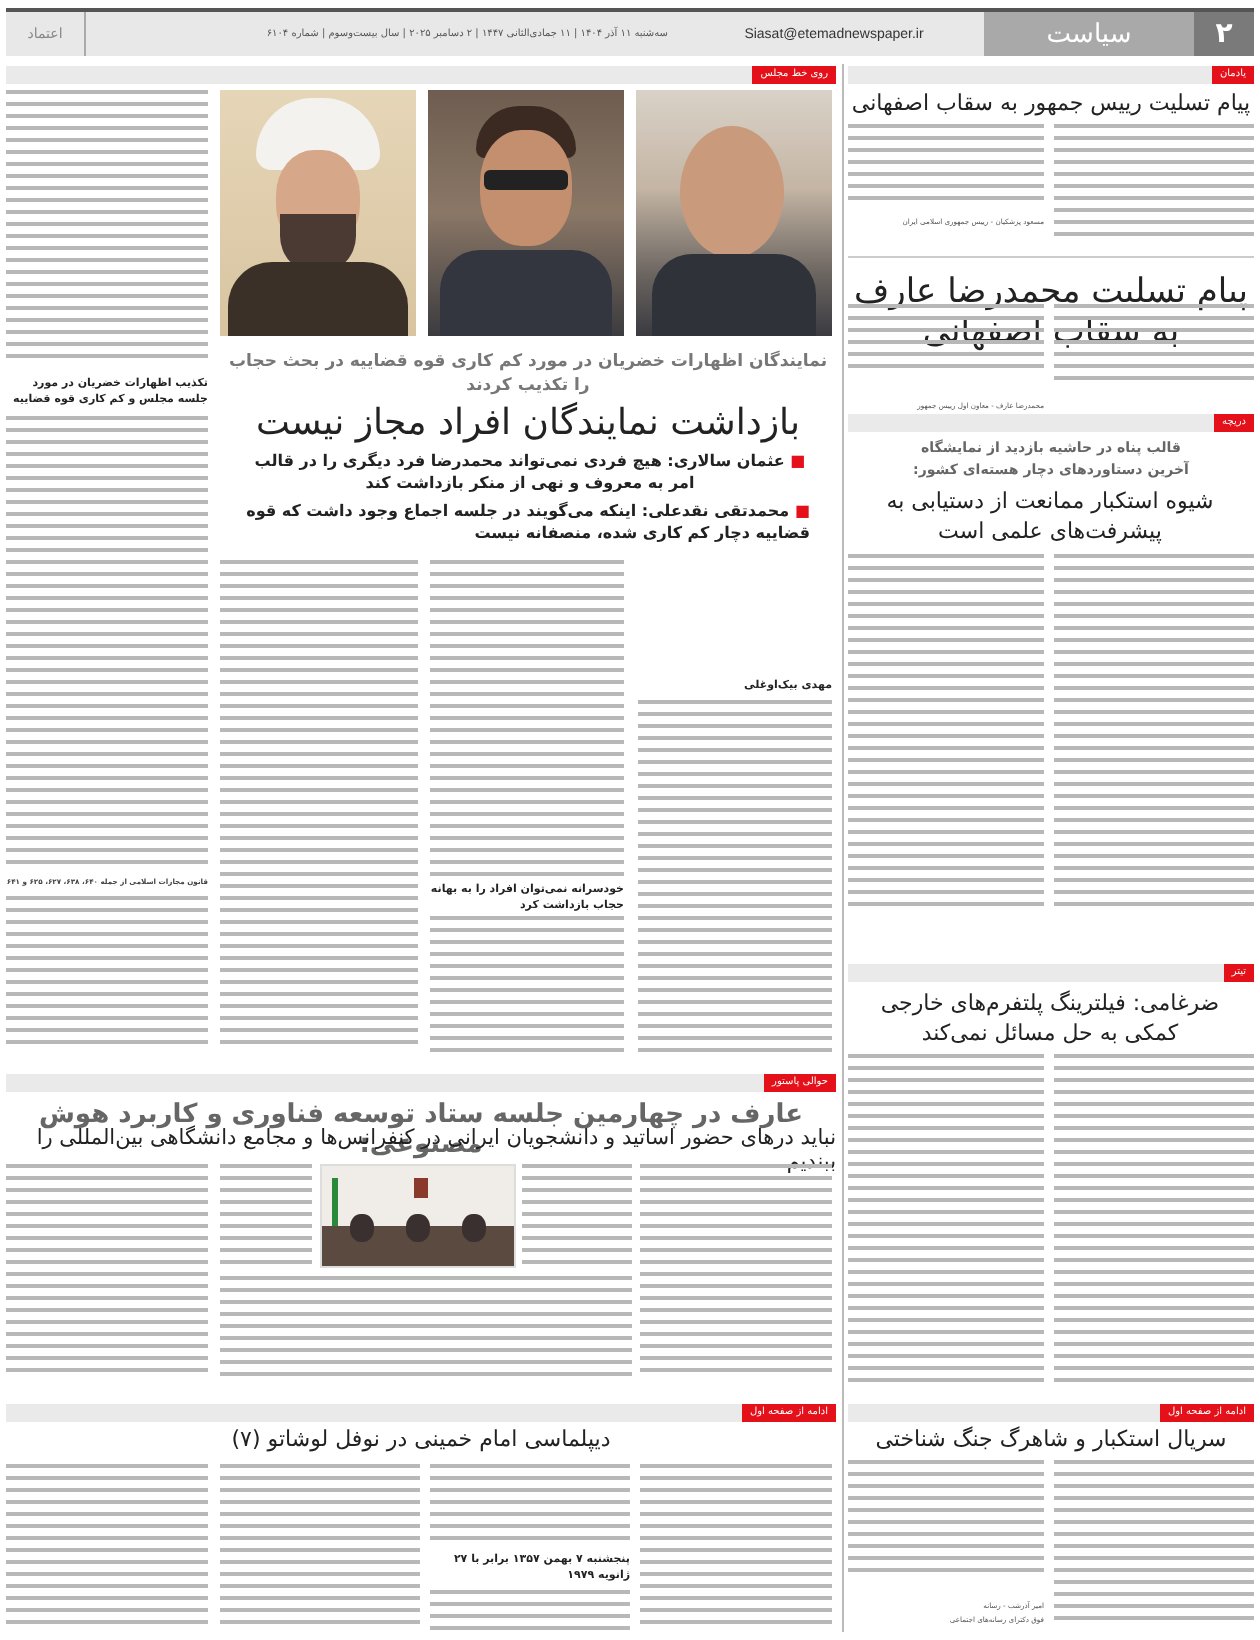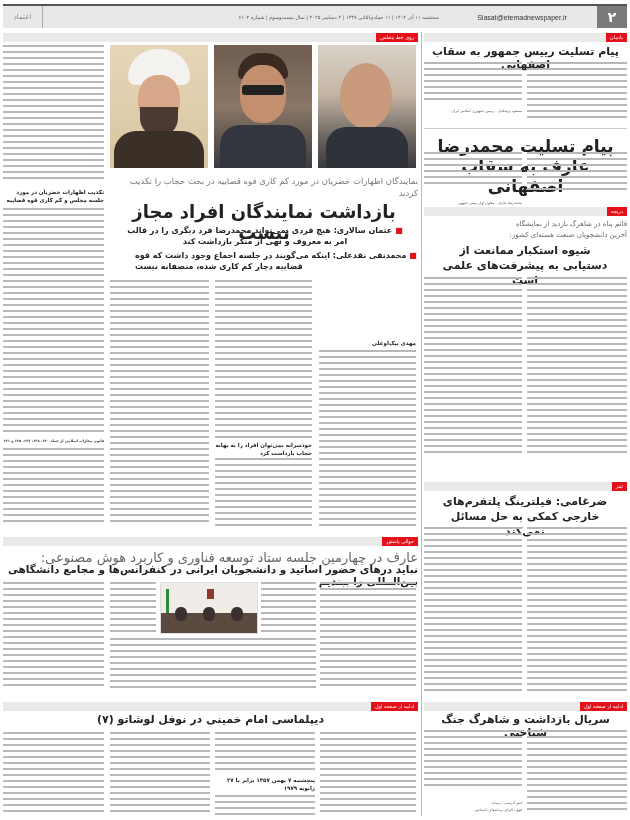--- a/index.html
+++ b/index.html
@@ -6,35 +6,36 @@
   body { width: 630px; height: 820px; background: #fff; font-family: "DejaVu Sans", sans-serif; color: #222; overflow: hidden; direction: rtl; position: relative; }
   .masthead { position: absolute; top: 4px; left: 3px; right: 3px; height: 24px; display: flex; background: #e8e8e8; border-top: 2px solid #555; }
   .mh-num { width: 30px; background: #7a7a7a; color: #fff; font-size: 14px; font-weight: bold; display:flex; align-items:center; justify-content:center; }
   .mh-section { width: 105px; background: #a9a9a9; color: #fff; font-size: 13px; display:flex; align-items:center; justify-content:center; }
   .mh-email { width: 150px; font-size: 7px; font-family: "Liberation Sans", sans-serif; display:flex; align-items:center; justify-content:center; color:#333; direction:ltr; }
   .mh-date { flex:1; font-size: 5px; color:#555; display:flex; align-items:center; padding-right: 8px; }
   .mh-logo { width: 40px; font-size: 7px; color:#888; display:flex; align-items:center; justify-content:center; border-right:1px solid #aaa; }
   .col-divider { position:absolute; top:32px; bottom:4px; left:421px; width:1px; background:#bbb; }
   .tag-bar { position:absolute; height:9px; background:#eaeaea; }
   .tag { position:absolute; right:0; top:0; height:9px; padding:0 4px; background:#e4111b; color:#fff; font-size:5px; line-height:9px; }
-  .headline { position:absolute; text-align:center; font-weight:bold; color:#222; }
-  .subhead { position:absolute; text-align:right; color:#666; }
+  .headline { position:absolute; text-align:center; font-weight:normal; color:#222; }
+  .subhead { position:absolute; text-align:center; color:#666;font-weight:bold; }
   .body-text { position:absolute; font-size:3.6px; line-height:6px; color:#555; text-align:justify; overflow:hidden; }
   .lines { position:absolute; overflow:hidden; }
   .lines span { display:block; height:2px; background:#b8b8b8; margin-bottom:4px; }
   .photo { position:absolute; overflow:hidden; }
   .bullet { color:#e4111b; font-size:8px; }
   .hr { position:absolute; height:1px; background:#ccc; }
   .small-head { position:absolute; font-size:5.5px; font-weight:bold; color:#222; }
 </style>
 </head>
 <body>
 
 <div class="masthead">
   <div class="mh-num">۲</div>
+  <div class="mh-section">سیاست</div>
   <div class="mh-email">Siasat@etemadnewspaper.ir</div>
   <div class="mh-date">سه‌شنبه ۱۱ آذر ۱۴۰۴ | ۱۱ جمادی‌الثانی ۱۴۴۷ | ۲ دسامبر ۲۰۲۵ | سال بیست‌وسوم | شماره ۶۱۰۴</div>
   <div class="mh-logo">اعتماد</div>
 </div>
 
 <div class="col-divider"></div>
 
 <div class="tag-bar" style="top:33px; left:424px; right:3px;">
   <span class="tag">یادمان</span>
 </div>
@@ -79,22 +80,22 @@
     <span></span>
     <span></span>
     <span></span>
     <span></span>
   </div>
 <div class="body-text" style="top:200px; left:424px; width:98px; height:8px;">محمدرضا عارف - معاون اول رییس جمهور</div>
 
 <div class="tag-bar" style="top:207px; left:424px; right:3px;">
   <span class="tag">دریچه</span>
 </div>
-<div class="subhead" style="top:220px; left:424px; right:3px; font-size:7px;">قائم پناه در شاهرگ بازدید از نمایشگاه</div>
-<div class="subhead" style="top:231px; left:424px; right:3px; font-size:7px;">آخرین دانشجویان صنعت هسته‌ای کشور:</div>
+<div class="subhead" style="top:220px; left:424px; right:3px; font-size:7px;">قالب پناه در حاشیه بازدید از نمایشگاه</div>
+<div class="subhead" style="top:231px; left:424px; right:3px; font-size:7px;">آخرین دستاوردهای دچار هسته‌ای کشور:</div>
 <div class="headline" style="top:243px; left:440px; right:20px; font-size:11px; line-height:15px;">شیوه استکبار ممانعت از دستیابی به پیشرفت‌های علمی است</div>
 <div class="lines" style="top:277px; left:527px; width:100px; height:178px;">
     <span></span>
     <span></span>
     <span></span>
     <span></span>
     <span></span>
     <span></span>
     <span></span>
     <span></span>
@@ -215,21 +216,21 @@
     <span></span>
     <span></span>
     <span></span>
     <span></span>
     <span></span>
   </div>
 
 <div class="tag-bar" style="top:702px; left:424px; right:3px;">
   <span class="tag">ادامه از صفحه اول</span>
 </div>
-<div class="headline" style="top:713px; left:424px; right:3px; font-size:11px;">سریال بازداشت و شاهرگ جنگ شناختی</div>
+<div class="headline" style="top:713px; left:424px; right:3px; font-size:11px;">سریال استکبار و شاهرگ جنگ شناختی</div>
 <div class="lines" style="top:730px; left:527px; width:100px; height:86px;">
     <span></span>
     <span></span>
     <span></span>
     <span></span>
     <span></span>
     <span></span>
     <span></span>
     <span></span>
     <span></span>
@@ -357,21 +358,21 @@
     <span></span>
     <span></span>
   </div>
 
 <div class="subhead" style="top:175px; left:110px; width:308px; font-size:8.5px; line-height:12px; color:#777;">نمایندگان اظهارات خضریان در مورد کم کاری قوه قضاییه در بحث حجاب را تکذیب کردند</div>
 <div class="headline" style="top:201px; left:110px; width:308px; font-size:18px;">بازداشت نمایندگان افراد مجاز نیست</div>
 <div style="position:absolute; top:225px; left:120px; width:290px; font-size:8px; line-height:11px; font-weight:bold; text-align:center; color:#222;">
   <span class="bullet">■</span>
   <span>عثمان سالاری: هیچ فردی نمی‌تواند محمدرضا فرد دیگری را در قالب امر به معروف و نهی از منکر بازداشت کند</span>
 </div>
-<div style="position:absolute; top:250px; left:135px; width:290px; font-size:8px; line-height:11px; font-weight:bold; text-align:left; color:#222;">
+<div style="position:absolute; top:250px; left:115px; width:290px; font-size:8px; line-height:11px; font-weight:bold; text-align:right; color:#222;">
   <span class="bullet">■</span>
   <span>محمدتقی نقدعلی: اینکه می‌گویند در جلسه اجماع وجود داشت که قوه قضاییه دچار کم کاری شده، منصفانه نیست</span>
 </div>
 
 <div class="small-head" style="top:340px; left:319px; width:97px; text-align:right;">مهدی بیک‌اوغلی</div>
 <div class="lines" style="top:350px; left:319px; width:97px; height:178px;">
     <span></span>
     <span></span>
     <span></span>
     <span></span>

